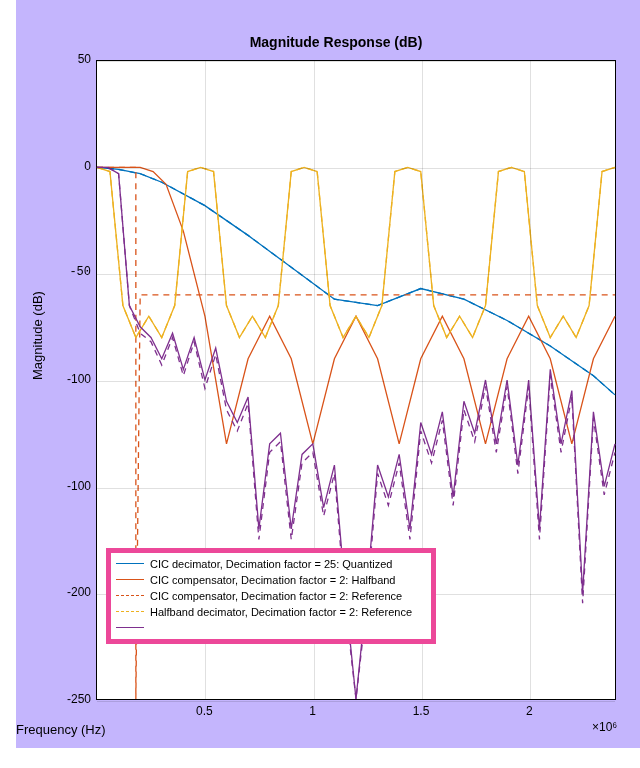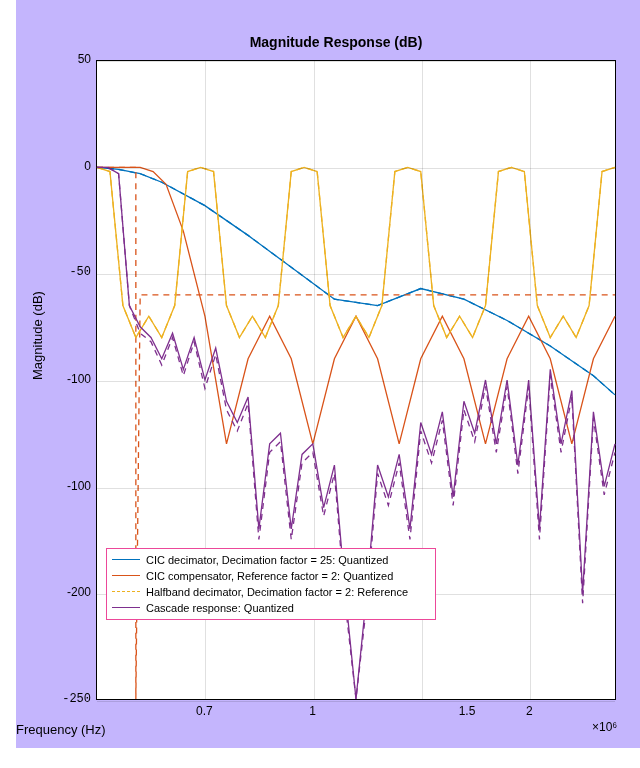--- a/index.html
+++ b/index.html
@@ -84,21 +84,21 @@
     width: 100%; height: 100%;
     overflow: visible;
   }
 
   .legend {
     position: absolute;
     left: 90px;
     top: 548px;
     width: 330px;
     background: #ffffff;
-    border: 1px solid #ec4899;
+    border: 5px solid #ec4899;
     font-size: 11px;
     padding: 3px 5px;
     box-sizing: border-box;
     line-height: 1.35;
   }
   .legend-row {
     display: flex;
     align-items: center;
     height: 16px;
   }
@@ -157,40 +157,45 @@
       <div class="legend-row">
         <div class="legend-swatch">
           <span style="border-top-color: rgb(0, 114, 189); border-top-style: solid;"></span>
         </div>
         <div class="legend-label">CIC decimator, Decimation factor = 25: Quantized</div>
       </div>
       <div class="legend-row">
         <div class="legend-swatch">
           <span style="border-top-color: rgb(217, 83, 25); border-top-style: solid;"></span>
         </div>
-        <div class="legend-label">CIC compensator, Reference factor = 2: Quantized</div>
+        <div class="legend-label">CIC compensator, Decimation factor = 2: Halfband</div>
+      </div>
+      <div class="legend-row">
+        <div class="legend-swatch">
+          <span style="border-top-color: rgb(217, 83, 25); border-top-style: dashed;"></span>
+        </div>
+        <div class="legend-label">CIC compensator, Decimation factor = 2: Reference</div>
       </div>
       <div class="legend-row">
         <div class="legend-swatch">
           <span style="border-top-color: rgb(237, 177, 32); border-top-style: dashed;"></span>
         </div>
         <div class="legend-label">Halfband decimator, Decimation factor = 2: Reference</div>
       </div>
       <div class="legend-row">
         <div class="legend-swatch">
           <span style="border-top-color: rgb(126, 47, 142); border-top-style: solid;"></span>
         </div>
-        <div class="legend-label">Cascade response: Quantized</div>
       </div>
     </div>
 
-<div class="ytick" style="top: 692px; font-family: Liberation Mono, monospace;">-250</div>
+<div class="ytick" style="top: 692px;">-250</div>
     <div class="ytick" style="top: 585.333px;">-200</div>
     <div class="ytick" style="top: 478.667px;">-100</div>
     <div class="ytick" style="top: 372px;">-100</div>
     <div class="ytick" style="top: 265.333px; font-family: Liberation Mono, monospace;">-50</div>
     <div class="ytick" style="top: 158.667px;">0</div>
     <div class="ytick" style="top: 52px;">50</div>
-    <div class="xtick" style="left: 188.333px;">0.7</div>
+    <div class="xtick" style="left: 188.333px;">0.5</div>
     <div class="xtick" style="left: 296.667px;">1</div>
-    <div class="xtick" style="left: 405px; margin-left: 46px;">1.5</div>
+    <div class="xtick" style="left: 405px;">1.5</div>
     <div class="xtick" style="left: 513.333px;">2</div>
   </div>
 
 </body></html>

